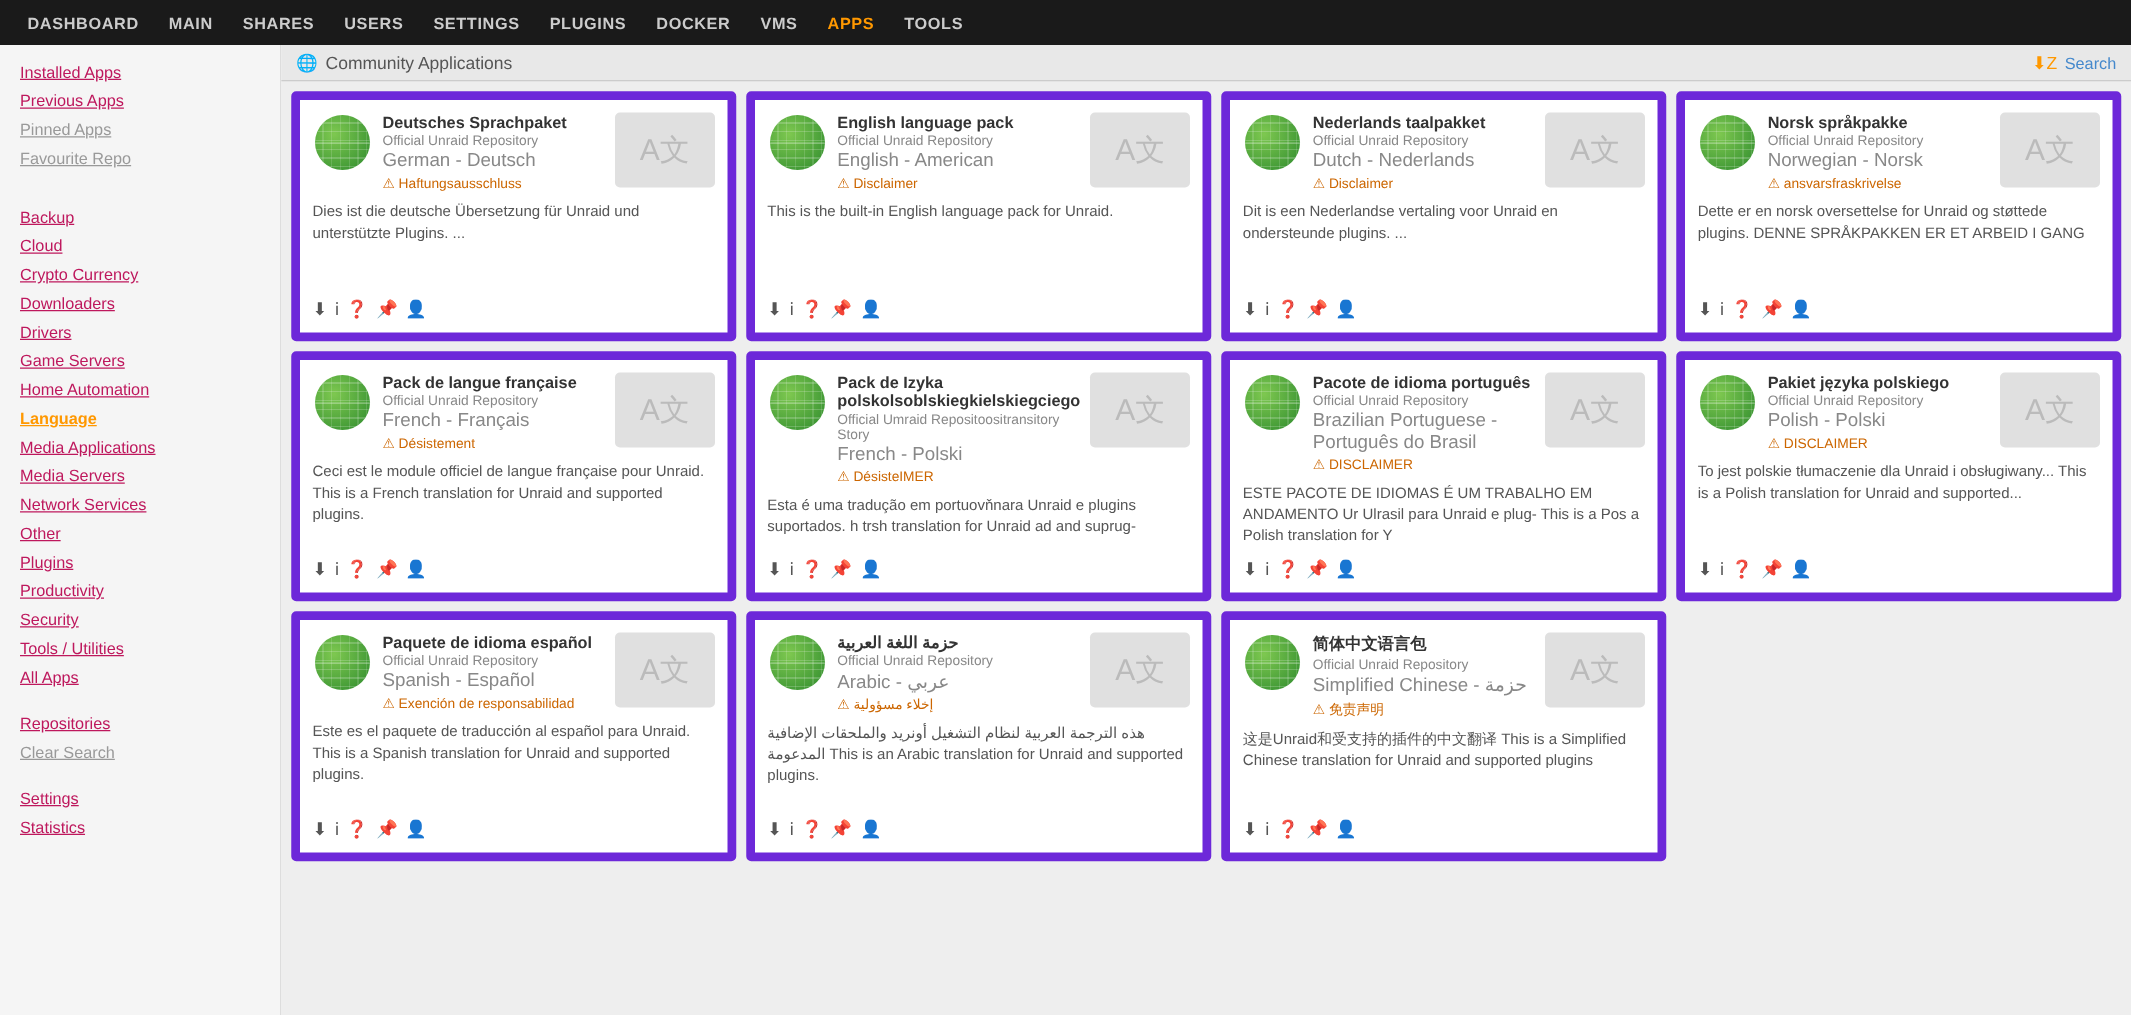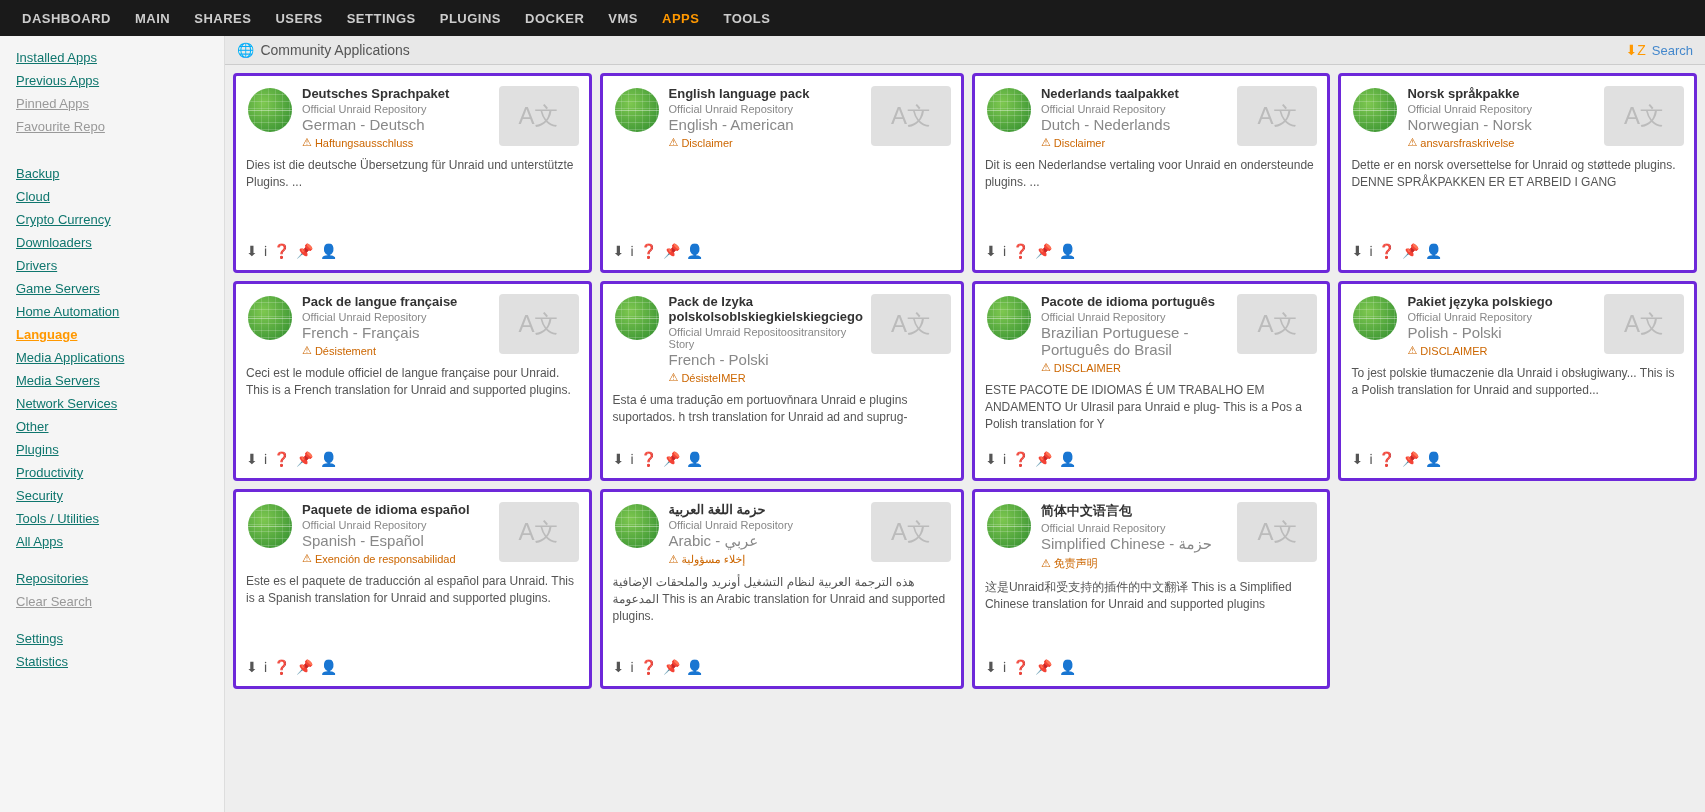--- a/index.html
+++ b/index.html
@@ -40,21 +40,21 @@
       background: #f5f5f5;
       border-right: 1px solid #ddd;
       padding: 10px 0;
       flex-shrink: 0;
     }
     .sidebar-section { margin-bottom: 4px; }
     .sidebar-item {
       padding: 4px 16px;
       cursor: pointer;
       font-size: 13px;
-      color: #0f766e;
+      color: #be185d;
       display: block;
     }
     .sidebar-item.active { color: #ff9800; font-weight: bold; }
     .sidebar-item.muted { color: #999; }
     .sidebar-divider { height: 10px; }
 
     
     .content-area {
       flex: 1;
       background: #eee;
@@ -87,21 +87,21 @@
 
     
     .cards-grid {
       display: grid;
       grid-template-columns: repeat(4, 1fr);
       gap: 8px;
       padding: 8px;
     }
     .app-card {
       background: #fff;
-      border: 3px solid #6d28d9;
+      border: 7px solid #6d28d9;
       border-radius: 4px;
       padding: 10px;
       min-height: 200px;
       display: flex;
       flex-direction: column;
     }
     .card-header {
       display: flex;
       align-items: flex-start;
       gap: 8px;
@@ -282,20 +282,21 @@
               <div class="card-lang">English - American</div>
               <div class="card-disclaimer">
                 <span class="warn">⚠</span> 
                 <span>Disclaimer</span>
               </div>
             </div>
             <div class="translate-placeholder">
               <span style="font-size:24px;color:#bbb;">A文</span>
             </div>
           </div>
+          <div class="card-desc">This is the built-in English language pack for Unraid.</div>
           <div class="card-actions">
             <span>⬇</span>
             <span>ℹ</span>
             <span>❓</span>
             <span>📌</span>
             <span>👤</span>
           </div>
         </div>
         <div class="app-card">
           <div class="card-header">

